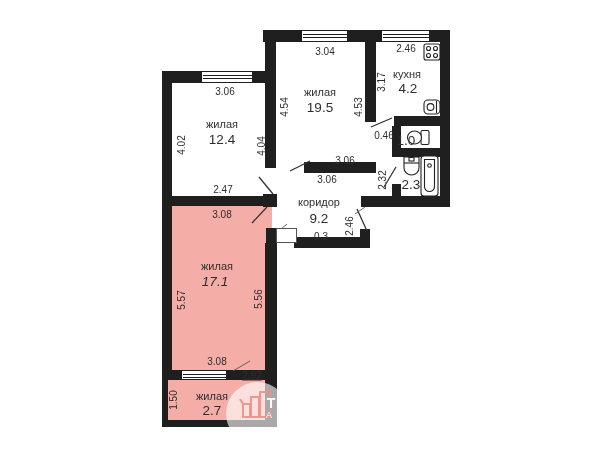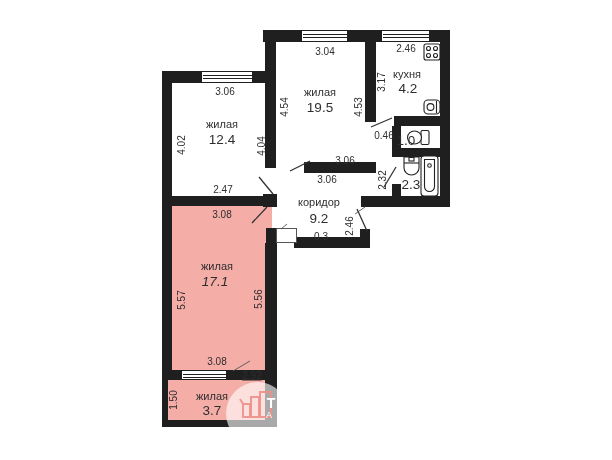--- a/index.html
+++ b/index.html
@@ -149,21 +149,21 @@
   <span class="lbl dim" style="left:222px;top:214px;">3.08</span>
   <span class="lbl dim v" style="left:181px;top:300px;">5.57</span>
   <span class="lbl dim v" style="left:258px;top:299px;">5.56</span>
   <span class="lbl dim" style="left:217px;top:361px;">3.08</span>
   <span class="lbl name" style="left:217px;top:266px;">жилая</span>
   <span class="lbl area" style="left:215px;top:281px;font-style:italic;">17.1</span>
 
   <span class="lbl dim" style="left:252px;top:375px;text-decoration:underline;">2.92</span>
   <span class="lbl dim v" style="left:173px;top:400px;">1.50</span>
   <span class="lbl name" style="left:212px;top:396px;">жилая</span>
-  <span class="lbl area" style="left:212px;top:410px;">3.7</span>
+  <span class="lbl area" style="left:212px;top:410px;">2.7</span>
 
   <div class="wm-circle" style="left:226px;top:382px;width:63px;height:63px;"></div>
   <svg class="ovl" width="612" height="460" viewBox="0 0 612 460" style="z-index:7;">
     <g stroke="rgba(236,144,138,0.9)" stroke-width="2" fill="none">
       <rect x="243" y="404" width="7" height="13"></rect>
       <rect x="251" y="397" width="8" height="20"></rect>
       <rect x="260" y="392" width="11" height="25"></rect>
       <path d="M243,404 l-3,-5"></path>
     </g>
   </svg>

